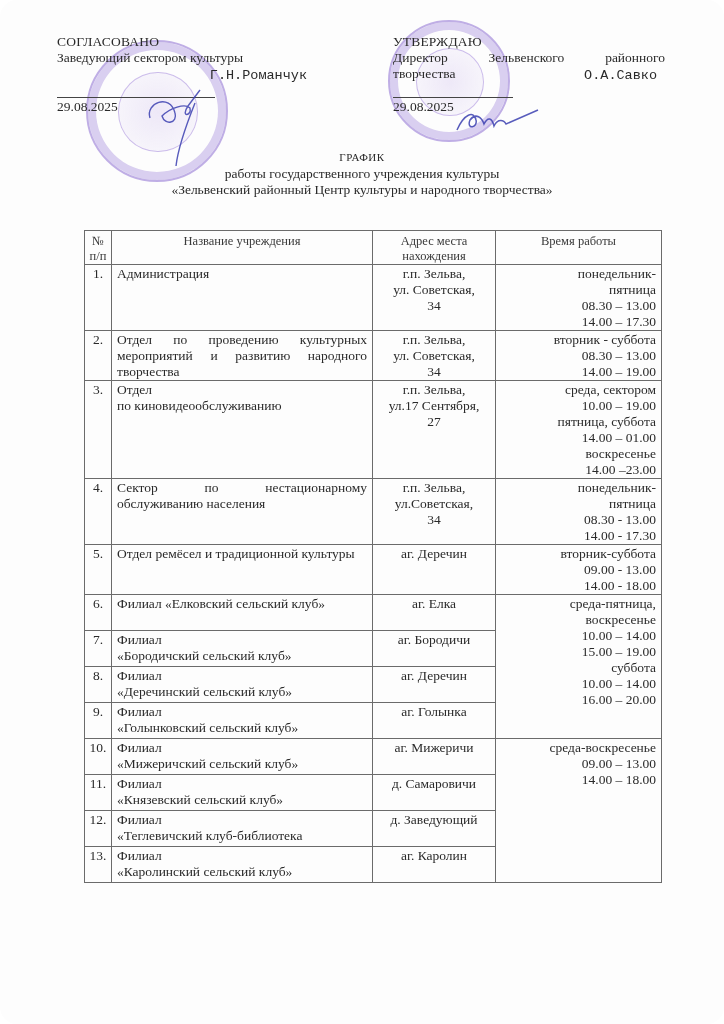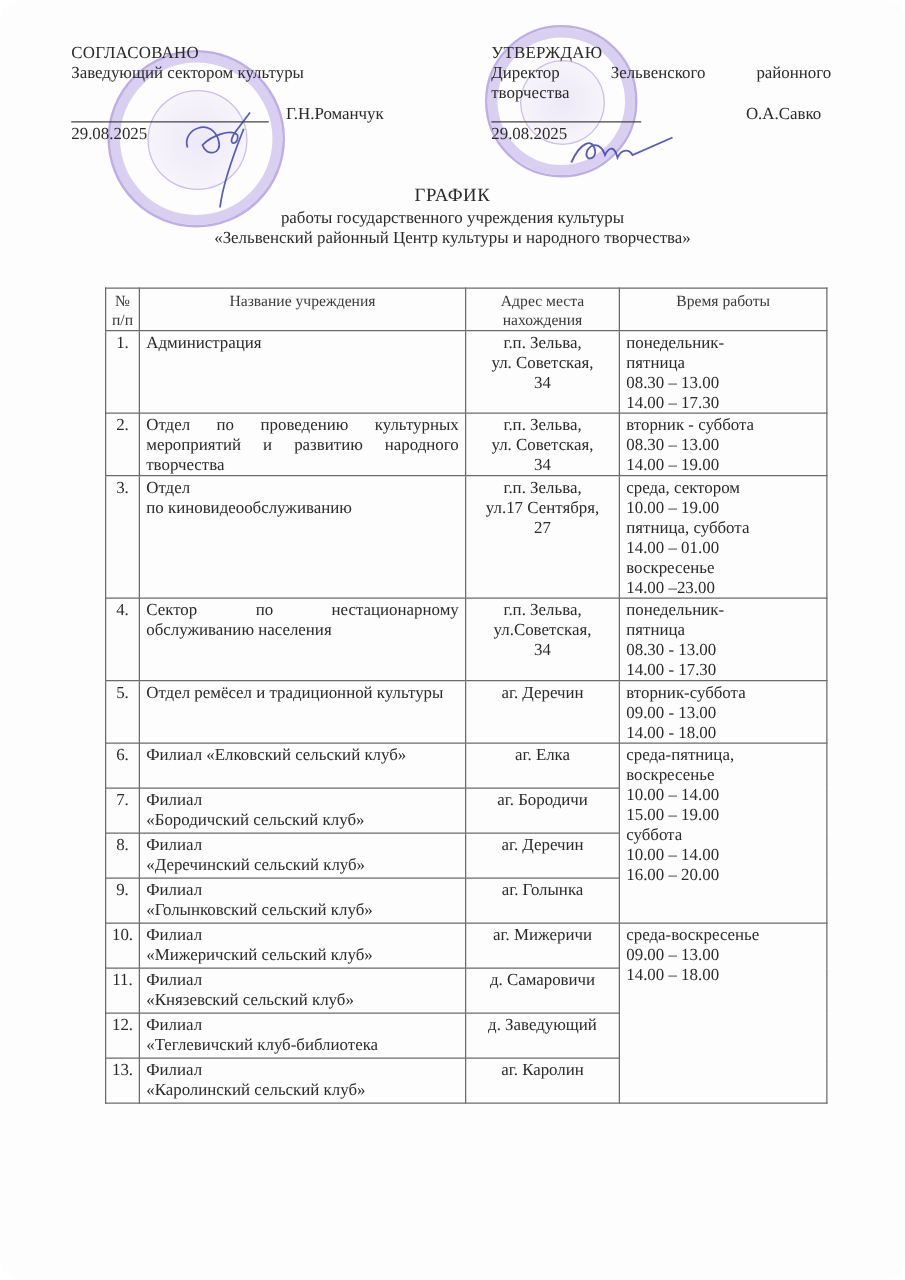--- a/index.html
+++ b/index.html
@@ -7,41 +7,41 @@
          font-family:"Liberation Serif", "DejaVu Serif", serif; color:#2a2a2a; }
   .page { position:absolute; left:0; top:0; width:724px; height:1024px; background:#fdfdfd;border-radius:17px; }
 
   .approval { position:absolute; top:34px; font-size:13.5px; line-height:16px; }
   .approval.left { left:57px; width:250px; }
   .approval.right { left:393px; width:272px; }
   .approval .head { letter-spacing:0.2px; }
   .approval .just { text-align:justify; text-align-last:justify; }
   .approval .sigline { position:relative; height:17px; }
   .approval .sigline .line { position:absolute; left:0; bottom:1px; border-bottom:1px solid #444; }
-  .approval .sigline .name { position:absolute; right:0; bottom:0; }
+  .approval .sigline .name { position:absolute; right:0; bottom:15px;font-family:Liberation Mono, monospace; }
   .approval.right .sigline .name { right:8px; }
 
   .stamp { position:absolute; border-radius:50%; border:2px solid rgba(140,110,210,0.55);
            box-shadow: inset 0 0 0 6px rgba(255,255,255,0), inset 0 0 0 8px rgba(150,120,215,0.35); pointer-events:none; }
   .stamp .inner { position:absolute; left:22%; top:22%; width:56%; height:56%; border-radius:50%;
                   border:1.5px solid rgba(150,120,215,0.45); background:radial-gradient(circle, rgba(170,140,225,0.18) 0%, rgba(170,140,225,0.08) 70%, rgba(0,0,0,0) 100%); }
   .stamp.left { left:86px; top:40px; width:138px; height:138px; }
   .stamp.right { left:388px; top:20px; width:118px; height:118px; }
   .signature { position:absolute; pointer-events:none; }
 
   .title-block { position:absolute; left:0; width:724px; top:149px; text-align:center; font-size:13.5px; line-height:15.5px; }
-  .title-block .main { font-size:15px; letter-spacing:0.5px; line-height:17px; }
+  .title-block .main { font-size:11px; letter-spacing:0.5px; line-height:17px; }
 
   table.sched { position:absolute; left:84px; top:230px; width:578px; border-collapse:collapse; font-size:13.5px; line-height:16px; }
   table.sched td, table.sched th { border:1px solid #6b6b6b; vertical-align:top; padding:1px 5px 0 5px; font-weight:normal; }
   table.sched th { font-size:12.5px; color:#3a3a3a; text-align:center; line-height:15px; padding-top:3px; }
   .c-num { width:22px; text-align:center; padding-left:2px !important; padding-right:2px !important; }
   .c-name { width:250px; }
   .c-addr { width:112px; text-align:center; }
-  .c-time { text-align:left; }
+  .c-time { text-align:right; }
   td.c-name.just { text-align:justify; text-align-last:left; }
   td.c-num { text-align:center; }
   .tl { display:block; }
   .row-h2 { height:36px; }
   .row-h3 { height:50px; }
   .row-h4 { height:66px; }
   .row-h6 { height:97px; }
 </style>
 </head>
 <body>

